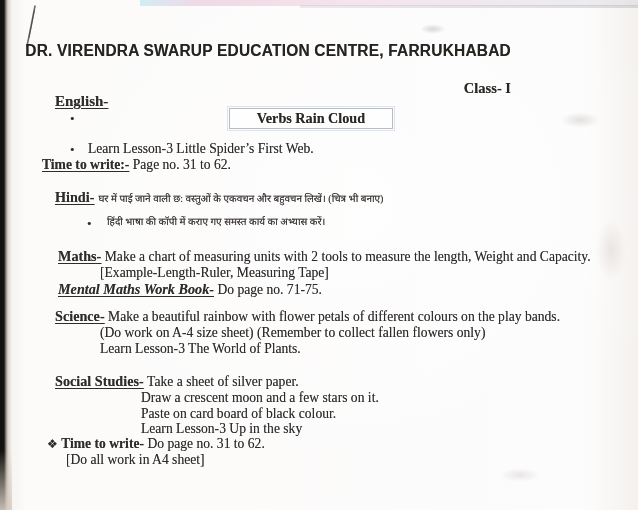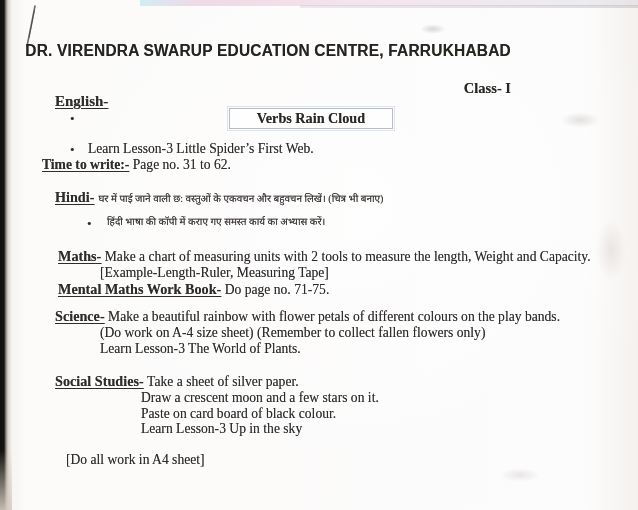--- a/index.html
+++ b/index.html
@@ -115,34 +115,39 @@
   </div>
   <div class="bullet soft" style="left:87px;top:216px;">•</div>
   <div class="line hindi soft" style="left:107px;top:214px;">हिंदी भाषा की कॉपी में कराए गए समस्त कार्य का अभ्यास करें।</div>
 
   <div class="wrap body-txt soft" style="left:58px;top:249px;width:560px;">
     <span class="lbl" style="font-size:14.2px;">Maths-</span>
     <span class="mark">Make a chart of measuring units with 2 tools to measure the length, Weight and Capacity.</span>
   </div>
   <div class="line body-txt soft" style="left:100px;top:265px;">[Example-Length-Ruler, Measuring Tape]</div>
   <div class="line body-txt soft" style="left:58px;top:282px;">
-    <span class="lbl" style="font-size:14.2px;">Mental Maths Work Book-</span>
+    <span class="lbl" style="font-size:14.2px;font-style:italic;">Mental Maths Work Book-</span>
     <span class="mark">Do page no. 71-75.</span>
   </div>
 
   <div class="wrap body-txt soft" style="left:55px;top:309px;width:565px;">
     <span class="lbl" style="font-size:14.2px;">Science-</span>
     <span class="mark">Make a beautiful rainbow with flower petals of different colours on the play bands.</span>
   </div>
   <div class="line body-txt soft" style="left:100px;top:325px;">(Do work on A-4 size sheet) (Remember to collect fallen flowers only)</div>
   <div class="line body-txt soft" style="left:100px;top:341px;">Learn Lesson-3 The World of Plants.</div>
 
   <div class="line body-txt soft" style="left:141px;top:390px;">Draw a crescent moon and a few stars on it.</div>
   <div class="line body-txt soft" style="left:55px;top:374px;">
     <span class="lbl" style="font-size:14.2px;">Social Studies-</span>
     <span class="mark">Take a sheet of silver paper.</span>
   </div>
   <div class="line body-txt soft" style="left:141px;top:406px;">Paste on card board of black colour.</div>
   <div class="line body-txt soft" style="left:141px;top:421px;">Learn Lesson-3 Up in the sky</div>
 
+  <div class="line body-txt soft" style="left:47px;top:436px;">
+    <span class="mark" style="font-size:12px;">❖</span>
+    <span class="lbl-plain">Time to write-</span>
+    <span class="mark">Do page no. 31 to 62.</span>
+  </div>
   <div class="line body-txt soft" style="left:66px;top:452px;">[Do all work in A4 sheet]</div>
 
 </div>
 
 </body></html>

